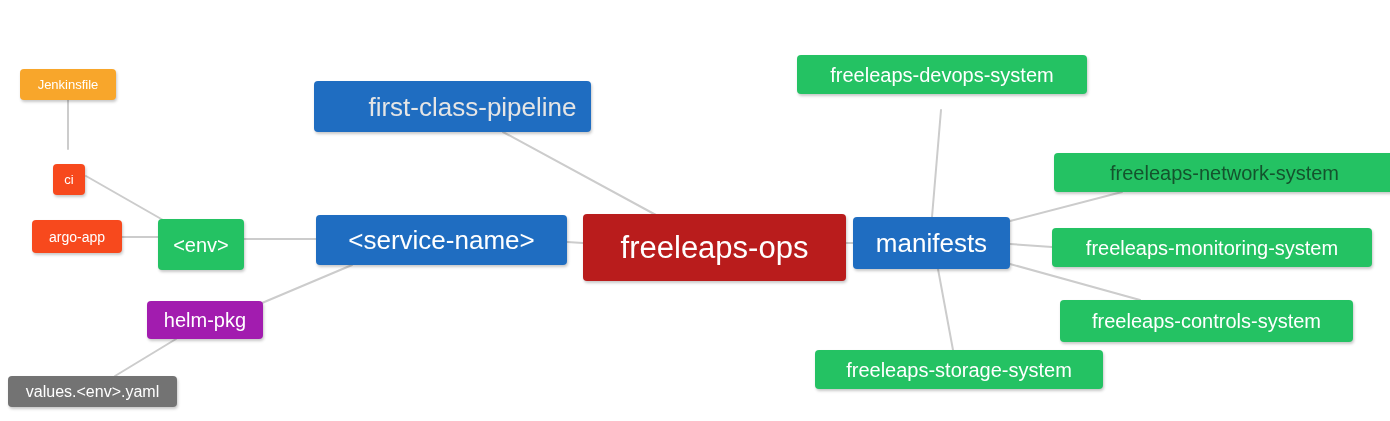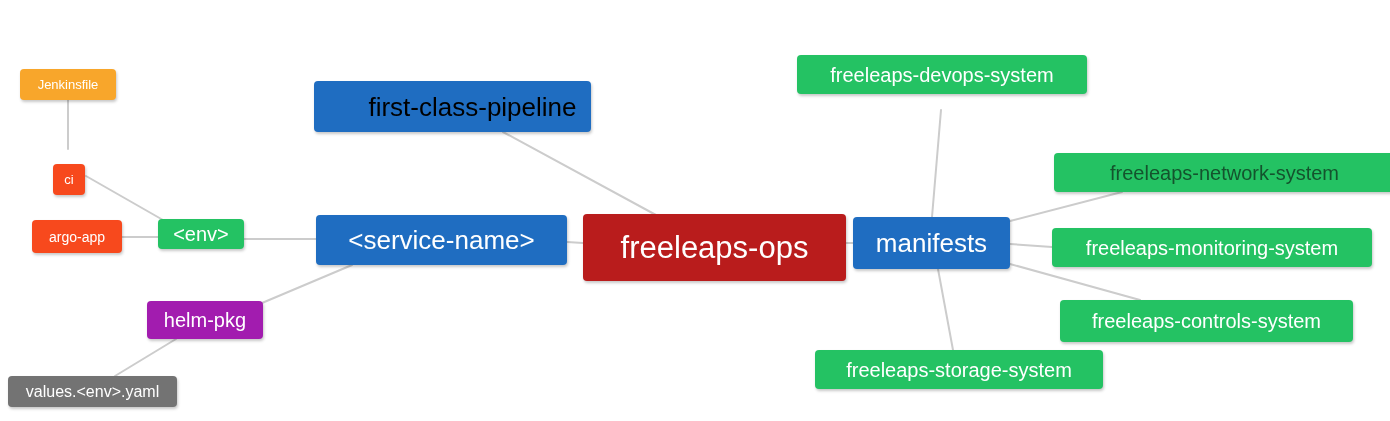--- a/index.html
+++ b/index.html
@@ -61,24 +61,24 @@
       <line x1="846" y1="200" x2="853" y2="200" stroke="#cccccc"></line>
       <line x1="932" y1="174" x2="941" y2="67" stroke="#cccccc"></line>
       <line x1="1010" y1="178" x2="1122" y2="149" stroke="#cccccc"></line>
       <line x1="1010" y1="201" x2="1052" y2="204" stroke="#cccccc"></line>
       <line x1="1010" y1="221" x2="1140" y2="257" stroke="#cccccc"></line>
       <line x1="938" y1="226" x2="953" y2="307" stroke="#cccccc"></line>
     </svg>
 <div class="node" style="left: 20px; top: 26px; width: 96px; height: 31px; font-size: 13px; background: rgb(248, 166, 43); color: rgb(255, 255, 255);">Jenkinsfile</div>
     <div class="node" style="left: 53px; top: 121px; width: 32px; height: 31px; font-size: 13px; background: rgb(247, 73, 29); color: rgb(255, 255, 255);">ci</div>
     <div class="node" style="left: 32px; top: 177px; width: 90px; height: 33px; font-size: 14px; background: rgb(247, 73, 29); color: rgb(255, 255, 255);">argo-app</div>
-    <div class="node" style="left: 158px; top: 176px; width: 86px; height: 30px; font-size: 20px; background: rgb(36, 194, 99); color: rgb(255, 255, 255);">&lt;env&gt;</div>
+    <div class="node" style="left: 158px; top: 176px; width: 86px; height: 51px; font-size: 20px; background: rgb(36, 194, 99); color: rgb(255, 255, 255);">&lt;env&gt;</div>
     <div class="node" style="left: 147px; top: 258px; width: 116px; height: 38px; font-size: 20px; background: #a21caf; color: rgb(255, 255, 255);">helm-pkg</div>
     <div class="node" style="left: 8px; top: 333px; width: 169px; height: 31px; font-size: 16px; background: #737373; color: rgb(255, 255, 255);">values.&lt;env&gt;.yaml</div>
-    <div class="node" style="left: 314px; top: 38px; width: 277px; height: 51px; font-size: 26px; background: rgb(31, 109, 193); color: #000000; padding-left: 40px;">first-class-pipeline</div>
+    <div class="node" style="left: 314px; top: 38px; width: 277px; height: 51px; font-size: 26px; background: rgb(31, 109, 193); color: #e5e5e5; padding-left: 40px;">first-class-pipeline</div>
     <div class="node" style="left: 316px; top: 172px; width: 251px; height: 50px; font-size: 26px; background: rgb(31, 109, 193); color: rgb(255, 255, 255);">&lt;service-name&gt;</div>
     <div class="node" style="left: 583px; top: 171px; width: 263px; height: 67px; font-size: 31px; background: #b91c1c; color: rgb(255, 255, 255);">freeleaps-ops</div>
     <div class="node" style="left: 853px; top: 174px; width: 157px; height: 52px; font-size: 26px; background: rgb(31, 109, 193); color: rgb(255, 255, 255);">manifests</div>
     <div class="node" style="left: 797px; top: 12px; width: 290px; height: 39px; font-size: 20px; background: rgb(36, 194, 99); color: rgb(255, 255, 255);">freeleaps-devops-system</div>
     <div class="node" style="left: 1054px; top: 110px; width: 341px; height: 39px; font-size: 20px; background: rgb(36, 194, 99); color: #14532d;">freeleaps-network-system</div>
     <div class="node" style="left: 1052px; top: 185px; width: 320px; height: 39px; font-size: 20px; background: rgb(36, 194, 99); color: rgb(255, 255, 255);">freeleaps-monitoring-system</div>
     <div class="node" style="left: 1060px; top: 257px; width: 293px; height: 42px; font-size: 20px; background: rgb(36, 194, 99); color: rgb(255, 255, 255);">freeleaps-controls-system</div>
     <div class="node" style="left: 815px; top: 307px; width: 288px; height: 39px; font-size: 20px; background: rgb(36, 194, 99); color: rgb(255, 255, 255);">freeleaps-storage-system</div>
   </div>
 

